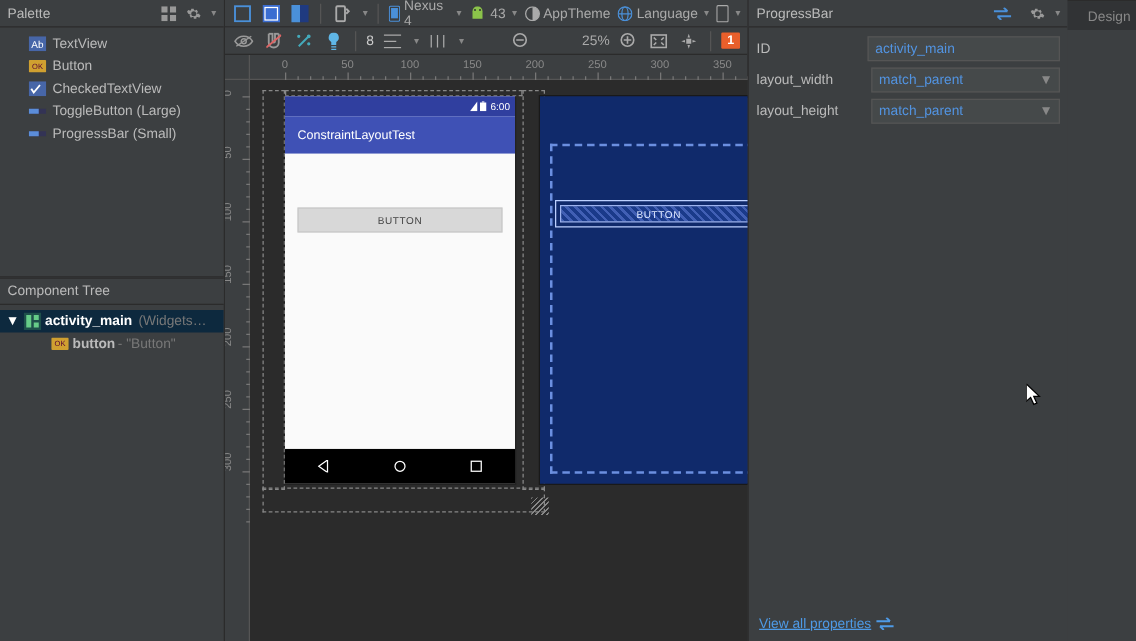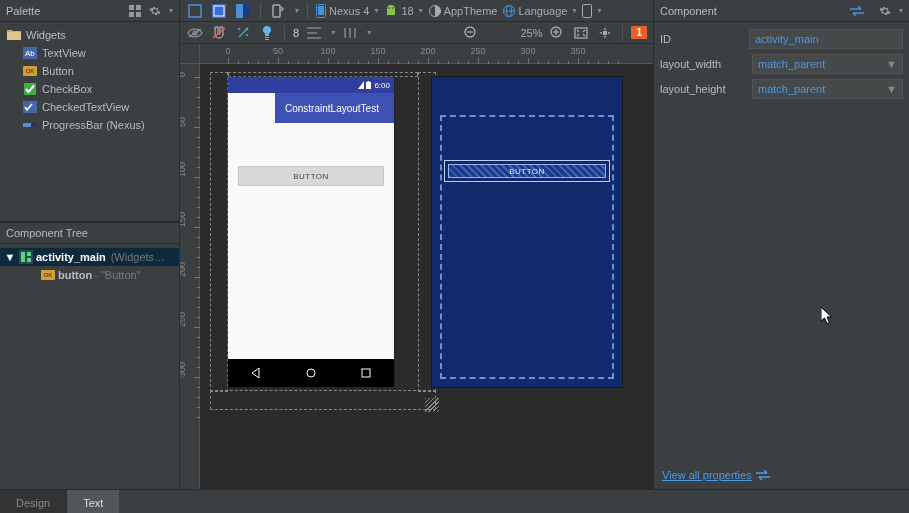--- a/index.html
+++ b/index.html
@@ -1,17 +1,17 @@
 <!DOCTYPE html>
 <html><head>
 <meta charset="utf-8">
 <style>
   * { box-sizing: border-box; margin: 0; padding: 0; }
   html, body { width: 909px; height: 513px; overflow: hidden; font-family: "Segoe UI", Arial, sans-serif; font-size: 11px; color: #bbbbbb; background: #3c3f41; }
-  .root { display: flex; flex-direction: column; height: 100%; }
+  .root { display: flex; flex-direction: row; height: 100%; }
   .main-row { display: flex; flex: 1; min-height: 0; }
   .left-col { width: 180px; display: flex; flex-direction: column; border-right: 1px solid #2b2b2b; background:#3c3f41; }
   .mid-col { flex: 1; display: flex; flex-direction: column; background:#313335; }
   .right-col { width: 256px; border-left: 1px solid #2b2b2b; background:#3c3f41; display:flex; flex-direction:column;}
   .panel-hdr { height: 22px; background:#3c3f41; border-bottom:1px solid #2b2b2b; display:flex; align-items:center; padding:0 6px; gap:4px; }
   .panel-hdr .title { flex:1; font-weight:normal; color:#bbbbbb; }
   .iconbtn { width:16px; height:16px; display:inline-flex; align-items:center; justify-content:center; color:#999; cursor:pointer; }
   svg { display:block; }
   .palette-body { flex:0 0 200px; overflow:auto; padding:4px 0; border-bottom:1px solid #2b2b2b;}
   .palette-folder { display:flex; align-items:center; gap:4px; padding:1px 6px; cursor:pointer;}
@@ -39,23 +39,23 @@
   .tick { position:absolute; background:#777;}
   .htick { top:14px; width:1px; height:6px;}
   .htick.small{ top:17px; height:3px;}
   .hticklabel{ position:absolute; top:2px; font-size:9px; color:#888; transform:translateX(-50%);}
   .vtick { left:14px; height:1px; width:6px;}
   .vtick.small{ left:17px; width:3px;}
   .vticklabel{ position:absolute; left:2px; font-size:9px; color:#888; transform:translateY(-50%) rotate(-90deg); transform-origin:left center;}
   .canvas { position:absolute; left:20px; top:20px; right:0; bottom:0;}
   .dashed-box { position:absolute; border:1px dashed #888;}
   
-  .phone { position:absolute; width:166px; height:310px; background:#fafafa; box-shadow:0 0 0 1px #0003;text-align:right;}
+  .phone { position:absolute; width:184px; height:310px; background:#fafafa; box-shadow:0 0 0 1px #0003;text-align:right;}
   .statusbar{ height:16px; background:#303F9F; display:flex; justify-content:flex-end; align-items:center; color:#fff; font-size:8px; padding-right:4px; gap:2px;}
-  .appbar{ height:30px; background:#3F51B5; color:#fff; font-size:10px; display:flex; align-items:center; padding-left:10px;margin-left:47px;}
+  .appbar{ height:30px; background:#3F51B5; color:#fff; font-size:10px; display:flex; align-items:center; padding-left:10px;}
   .phone-body{ position:relative; height:236px; background:#fafafa;}
   .awbtn{ position:absolute; left:10px; right:10px; top:43px; height:20px; background:#d8d8d8; display:flex; align-items:center; justify-content:center; font-size:8px; color:#444; letter-spacing:0.5px; border:1px solid #c8c8c8; cursor:pointer;}
   .navbar{ height:28px; background:#000; display:flex; justify-content:space-around; align-items:center;}
   
   .blueprint{ position:absolute; width:190px; height:310px; background:#102a6b; box-shadow:0 0 0 1px #0006;}
   .bp-inner{ position:absolute; left:8px; right:8px; top:38px; bottom:8px; border:2px dashed #6b8fe0;}
   .bp-btn-wrap{ position:absolute; left:12px; right:12px; top:83px; height:22px; border:1px solid #bcd0ff;}
   .bp-btn{ position:absolute; inset:3px; background:repeating-linear-gradient(45deg,#415fb4 0,#415fb4 2px,#1a3a8a 2px,#1a3a8a 5px); border:1px solid #9db3f0; display:flex; align-items:center; justify-content:center; color:#dde7ff; font-size:8px; letter-spacing:0.5px; cursor:pointer;}
   .grip{ position:absolute; right:0; bottom:0; width:14px; height:14px; background:repeating-linear-gradient(135deg,#888 0,#888 1px,transparent 1px,transparent 3px); cursor:nwse-resize;}
   
@@ -94,29 +94,20 @@
             </svg>
         </span>
         <span class="iconbtn">
           <svg width="12" height="12" viewBox="0 0 24 24" fill="#999">
               <path d="M12 8a4 4 0 100 8 4 4 0 000-8zm9 4a7 7 0 01-.1 1.2l2 1.6-2 3.4-2.4-1a7 7 0 01-2 .1l-.4 2.6h-4l-.4-2.6a7 7 0 01-2-.1l-2.4 1-2-3.4 2-1.6A7 7 0 013 12a7 7 0 01.1-1.2l-2-1.6 2-3.4 2.4 1a7 7 0 012-.1L8 4h4l.4 2.6a7 7 0 012 .1l2.4-1 2 3.4-2 1.6c.1.4.2.8.2 1.3z"></path>
             </svg>
         </span>
         <span class="arrow-down">▾</span>
       </div>
       <div class="palette-body">
-        <div class="palette-folder">
-          <span class="ico">
-            <svg width="14" height="12" viewBox="0 0 14 12">
-                <path fill="#c9a86a" d="M0 1h5l1 1h8v9H0z"></path>
-                <path fill="#e0c48b" d="M0 3h14v8H0z"></path>
-              </svg>
-          </span>
-          <span>Widgets</span>
-        </div>
         <div id="palette-items">
             <div class="palette-item">
               <span class="ico">
                 <svg width="14" height="12" viewBox="0 0 14 12">
                   <rect width="14" height="12" fill="#4766a8"></rect>
                   <text x="2" y="9" font-size="8" fill="#fff">Ab</text>
                 </svg>
               </span>
               <span>TextView</span>
             </div>
@@ -124,44 +115,44 @@
               <span class="ico">
                 <svg width="14" height="10" viewBox="0 0 14 10">
                   <rect width="14" height="10" rx="1" fill="#d0a030"></rect>
                   <text x="7" y="7" font-size="6" fill="#503" text-anchor="middle">OK</text>
                 </svg>
               </span>
               <span>Button</span>
             </div>
             <div class="palette-item">
               <span class="ico">
-                <svg width="12" height="12" viewBox="0 0 12 12">
-                  <rect width="12" height="12" fill="#4a4"></rect>
-                  <path d="M2 6l2.5 3L10 2.5" fill="none" stroke="#fff" stroke-width="2"></path>
-                </svg>
-              </span>
-              <span>CheckBox</span>
-            </div>
-            <div class="palette-item">
-              <span class="ico">
                 <svg width="14" height="12" viewBox="0 0 14 12">
                   <rect width="14" height="12" fill="#4766a8"></rect>
                   <path d="M2 6l2 3L9 3" fill="none" stroke="#fff" stroke-width="1.5"></path>
                 </svg>
               </span>
               <span>CheckedTextView</span>
             </div>
             <div class="palette-item">
               <span class="ico">
                 <svg width="14" height="8" viewBox="0 0 14 8">
                   <rect y="2" width="14" height="4" fill="#335"></rect>
                   <rect y="2" width="8" height="4" fill="#5b8dd9"></rect>
                 </svg>
               </span>
-              <span>ProgressBar (Nexus)</span>
+              <span>ToggleButton (Large)</span>
+            </div>
+            <div class="palette-item">
+              <span class="ico">
+                <svg width="14" height="8" viewBox="0 0 14 8">
+                  <rect y="2" width="14" height="4" fill="#335"></rect>
+                  <rect y="2" width="8" height="4" fill="#5b8dd9"></rect>
+                </svg>
+              </span>
+              <span>ProgressBar (Small)</span>
             </div>
           </div>
       </div>
       <div class="comp-tree-hdr">
         <span>Component Tree</span>
       </div>
       <div class="comp-tree-body">
         <div class="tree-row selected">
           <span class="tree-arrow">▼</span>
           <span class="ico">
@@ -226,21 +217,21 @@
             </svg>
           <span>Nexus 4</span>
           <span class="arrow-down">▾</span>
         </span>
         <span class="dropdown">
           <svg width="14" height="12" viewBox="0 0 14 12">
               <path fill="#8bc34a" d="M3 4a4 4 0 018 0v6H3z"></path>
               <circle cx="5" cy="3" r="0.8" fill="#333"></circle>
               <circle cx="9" cy="3" r="0.8" fill="#333"></circle>
             </svg>
-          <span class="apilabel">18</span>
+          <span class="apilabel">43</span>
           <span class="arrow-down">▾</span>
         </span>
         <span class="dropdown">
           <svg width="12" height="12" viewBox="0 0 12 12">
               <circle cx="6" cy="6" r="5.5" fill="none" stroke="#aaa"></circle>
               <path d="M6 0.5a5.5 5.5 0 010 11z" fill="#aaa"></path>
             </svg>
           <span>AppTheme</span>
         </span>
         <span class="dropdown">
@@ -478,21 +469,21 @@
             </div>
           </div>
           <div class="dashed-box" style="left:10px; top:326px; width:226px; height:20px;"></div>
           <div class="grip" style="left:225px; top:334px; right:auto; bottom:auto;"></div>
         </div>
       </div>
     </div>
 
     <div class="right-col">
       <div class="panel-hdr">
-        <span class="title">Component</span>
+        <span class="title">ProgressBar</span>
         <span class="iconbtn">
           <svg width="14" height="10" viewBox="0 0 14 10" stroke="#4a90d9" fill="none" stroke-width="1.5">
               <path d="M0 3h11M11 3l-3-3M14 7H3M3 7l3 3"></path>
             </svg>
         </span>
         <span style="width:4px;"></span>
         <span class="iconbtn">
           <svg width="12" height="12" viewBox="0 0 24 24" fill="#999">
               <path d="M12 8a4 4 0 100 8 4 4 0 000-8zm9 4a7 7 0 01-.1 1.2l2 1.6-2 3.4-2.4-1a7 7 0 01-2 .1l-.4 2.6h-4l-.4-2.6a7 7 0 01-2-.1l-2.4 1-2-3.4 2-1.6A7 7 0 013 12a7 7 0 01.1-1.2l-2-1.6 2-3.4 2.4 1a7 7 0 012-.1L8 4h4l.4 2.6a7 7 0 012 .1l2.4-1 2 3.4-2 1.6c.1.4.2.8.2 1.3z"></path>
             </svg>

